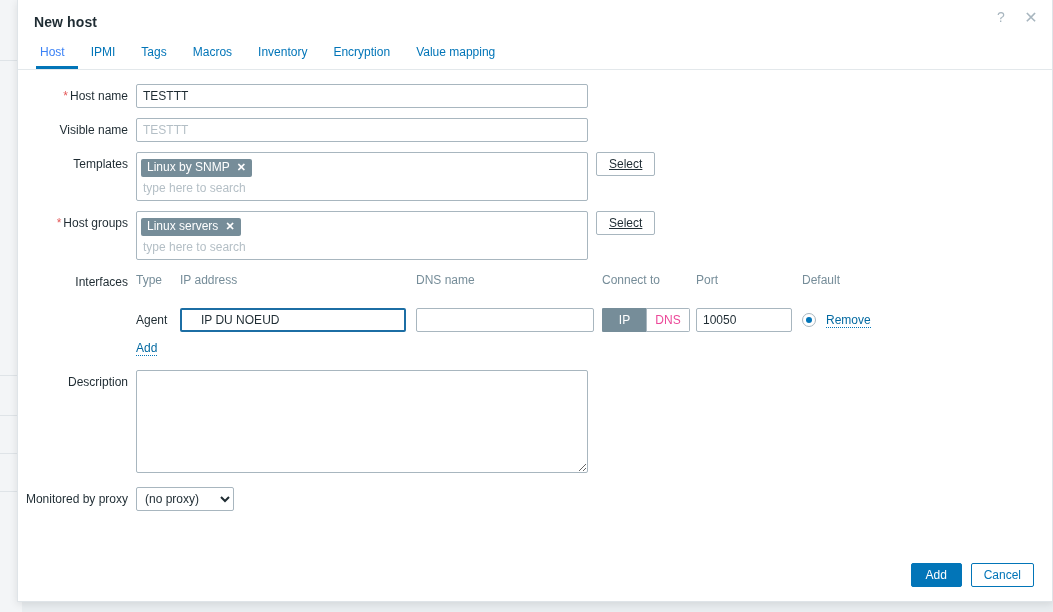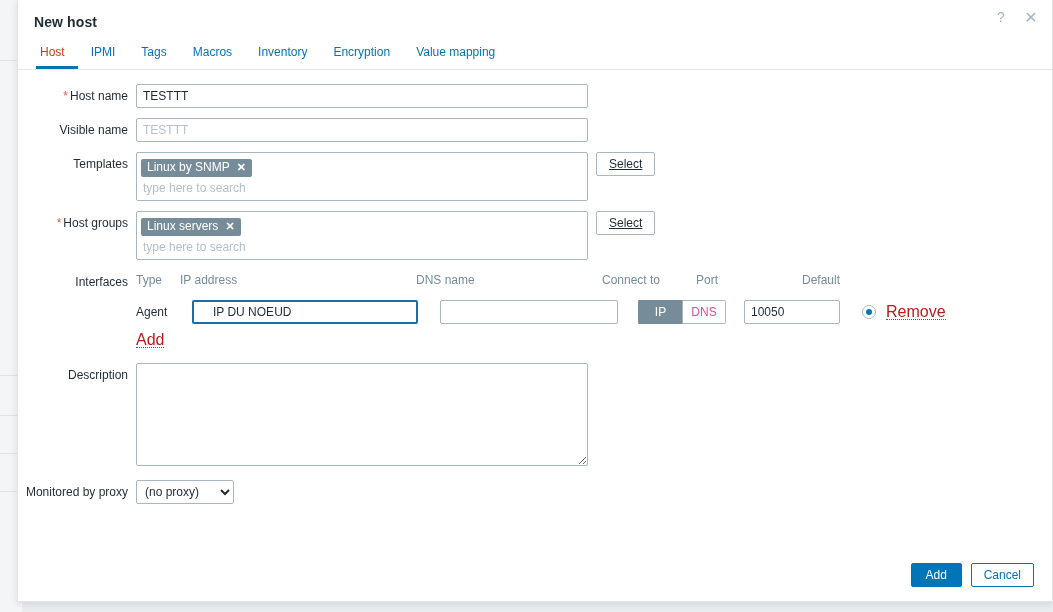--- a/index.html
+++ b/index.html
@@ -70,21 +70,21 @@
     font-size: 12px;
     color: #0275b8;
     padding: 0 13px 7px 13px;
     cursor: pointer;
     border-bottom: 3px solid transparent;
     line-height: 14px;
     white-space: nowrap;
   }
   .tab:first-child { padding-left: 4px; }
   .tab.active {
-    color: #c2410c;
+    color: #3b82f6;
     font-weight: normal;
     border-bottom-color: #0275b8;
   }
 
   
   #form-body {
     flex: 1 1 auto;
     position: relative;
     padding-top: 14px;
     overflow: hidden;
@@ -188,22 +188,21 @@
   .iface-head {
     display: flex;
     font-size: 12px;
     color: #768d99;
     height: 20px;
     align-items: center;
   }
   .iface-row {
     display: flex;
     align-items: center;
-    margin-top: 10px;
-    gap: 12px;
+    margin-top: 18px;
   }
   .col-type  { width: 44px; flex: 0 0 44px; text-align: right; padding-right: 19px; font-size: 12px; color: #1f2c33; }
   .col-ip    { width: 230px; flex: 0 0 230px; }
   .col-dns   { width: 180px; flex: 0 0 180px; margin-left: 6px; }
   .col-conn  { width: 92px;  flex: 0 0 92px;  margin-left: 6px; }
   .col-port  { width: 100px; flex: 0 0 100px; margin-left: 2px; }
   .col-def   { width: 110px; flex: 0 0 110px; margin-left: 6px; display: flex; align-items: center; }
 
   .iface-head .col-type { color: #768d99; }
   #ip-address-input { width: 226px; }
@@ -237,22 +236,22 @@
   .radio.checked::after {
     content: "";
     position: absolute;
     left: 3px; top: 3px;
     width: 6px; height: 6px;
     border-radius: 50%;
     background: #0275b8;
   }
 
   a.link {
-    color: #b91c1c;
-    font-size: 16px;
+    color: #0369a1;
+    font-size: 12px;
     text-decoration: none;
     border-bottom: 1px dotted #0275b8;
     cursor: pointer;
     line-height: 14px;
   }
   #remove-interface-link { margin-left: 10px; }
   #add-interface-link { display: inline-block; margin-top: 9px; }
 
   textarea#description-textarea {
     width: 452px;

